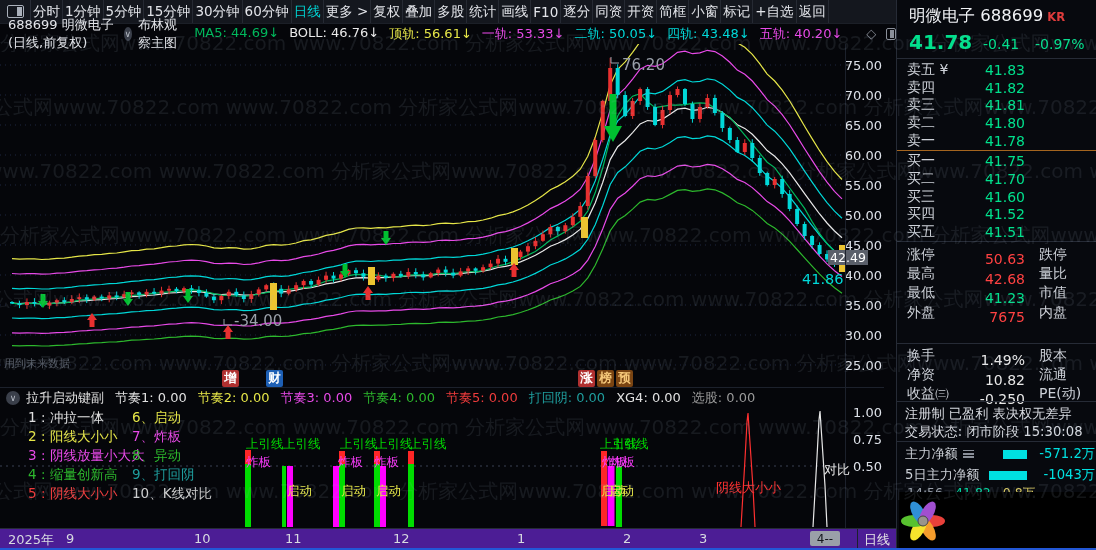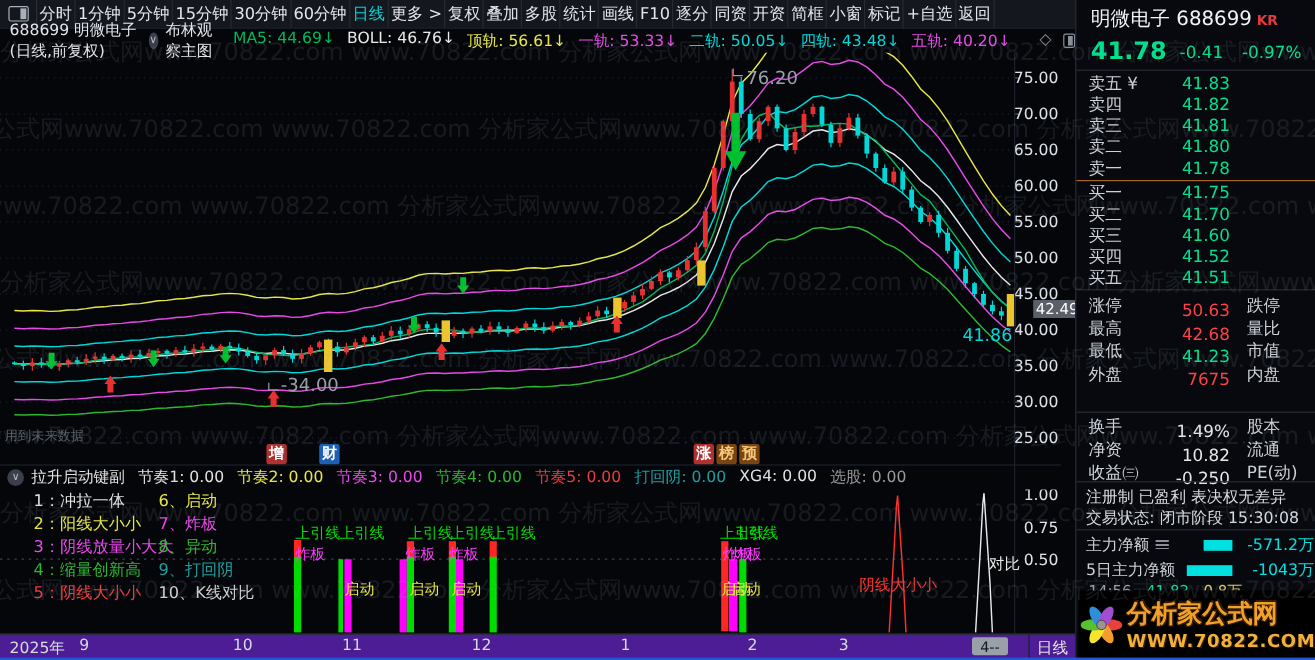--- a/index.html
+++ b/index.html
@@ -62,21 +62,21 @@
   .tickrow .tv{color:#d8c860;margin-left:12px;}
   .logo{position:absolute;left:2px;top:492px;width:197px;height:56px;background:#000;display:flex;align-items:center;}
   .logo-txt{margin-left:2px;}
   .logo-t1{font-size:21px;font-weight:bold;color:#f0a12b;text-shadow:1px 1px 0 #3a1d00,-1px 1px 0 #3a1d00,1px -1px 0 #3a1d00;}
   .logo-t2{font-size:15px;font-weight:bold;color:#f0b03a;letter-spacing:.5px;text-shadow:1px 1px 0 #3a1d00;}
   
   .badge{position:absolute;width:17px;height:17px;border-radius:2px;font-size:12.5px;font-weight:bold;
          display:flex;align-items:center;justify-content:center;}
   .notice{position:absolute;left:4px;top:356px;color:#565c66;font-size:11px;}
   .pricetag{position:absolute;left:828px;width:40px;height:15px;background:#5a5f6a;color:#fff;
-            font-size:12.5px;display:flex;align-items:center;justify-content:center;margin-left:33px;}
+            font-size:12.5px;display:flex;align-items:center;justify-content:center;}
   
   .wm{position:absolute;left:0;width:1096px;height:22px;overflow:hidden;white-space:nowrap;
       color:rgba(160,172,192,0.12);font-size:20px;pointer-events:none;z-index:40;}
   .bluestrip{left:0;top:548px;width:1096px;height:2px;background:#2257d6;}
   svg text{font-family:"DejaVu Sans","Liberation Sans",sans-serif;}
 </style>
 </head>
 <body>
 
 <div class="app">
@@ -621,24 +621,20 @@
         <g transform="translate(24,25)">
           <ellipse rx="13" ry="6" cx="9" cy="0" fill="#e8403a" transform="rotate(0)"></ellipse>
           <ellipse rx="13" ry="6" cx="9" cy="0" fill="#f59d2c" transform="rotate(60)"></ellipse>
           <ellipse rx="13" ry="6" cx="9" cy="0" fill="#f5e42c" transform="rotate(120)"></ellipse>
           <ellipse rx="13" ry="6" cx="9" cy="0" fill="#58c12f" transform="rotate(180)"></ellipse>
           <ellipse rx="13" ry="6" cx="9" cy="0" fill="#2f8fd6" transform="rotate(240)"></ellipse>
           <ellipse rx="13" ry="6" cx="9" cy="0" fill="#a14fd0" transform="rotate(300)"></ellipse>
           <circle r="5" fill="#9a948c" stroke="#444" stroke-width="1"></circle>
         </g>
       </svg>
-      <div class="logo-txt">
-        <div class="logo-t1">分析家公式网</div>
-        <div class="logo-t2">WWW.70822.COM</div>
-      </div>
     </div>
   </div>
 
   <div id="wmlayer">
       <div class="wm abs" style="top: 30px; text-indent: 0px;">分析家公式网www.70822.com www.70822.com 分析家公式网www.70822.com www.70822.com 分析家公式网www.70822.com www.70822.com 分析家公式网www.70822.com www.70822.com 分析家公式网www.70822.com www.70822.com </div>
       <div class="wm abs" style="top: 94px; text-indent: -67px;">分析家公式网www.70822.com www.70822.com 分析家公式网www.70822.com www.70822.com 分析家公式网www.70822.com www.70822.com 分析家公式网www.70822.com www.70822.com 分析家公式网www.70822.com www.70822.com </div>
       <div class="wm abs" style="top: 158px; text-indent: -134px;">分析家公式网www.70822.com www.70822.com 分析家公式网www.70822.com www.70822.com 分析家公式网www.70822.com www.70822.com 分析家公式网www.70822.com www.70822.com 分析家公式网www.70822.com www.70822.com </div>
       <div class="wm abs" style="top: 222px; text-indent: 0px;">分析家公式网www.70822.com www.70822.com 分析家公式网www.70822.com www.70822.com 分析家公式网www.70822.com www.70822.com 分析家公式网www.70822.com www.70822.com 分析家公式网www.70822.com www.70822.com </div>
       <div class="wm abs" style="top: 286px; text-indent: -67px;">分析家公式网www.70822.com www.70822.com 分析家公式网www.70822.com www.70822.com 分析家公式网www.70822.com www.70822.com 分析家公式网www.70822.com www.70822.com 分析家公式网www.70822.com www.70822.com </div>
       <div class="wm abs" style="top: 350px; text-indent: -134px;">分析家公式网www.70822.com www.70822.com 分析家公式网www.70822.com www.70822.com 分析家公式网www.70822.com www.70822.com 分析家公式网www.70822.com www.70822.com 分析家公式网www.70822.com www.70822.com </div>

